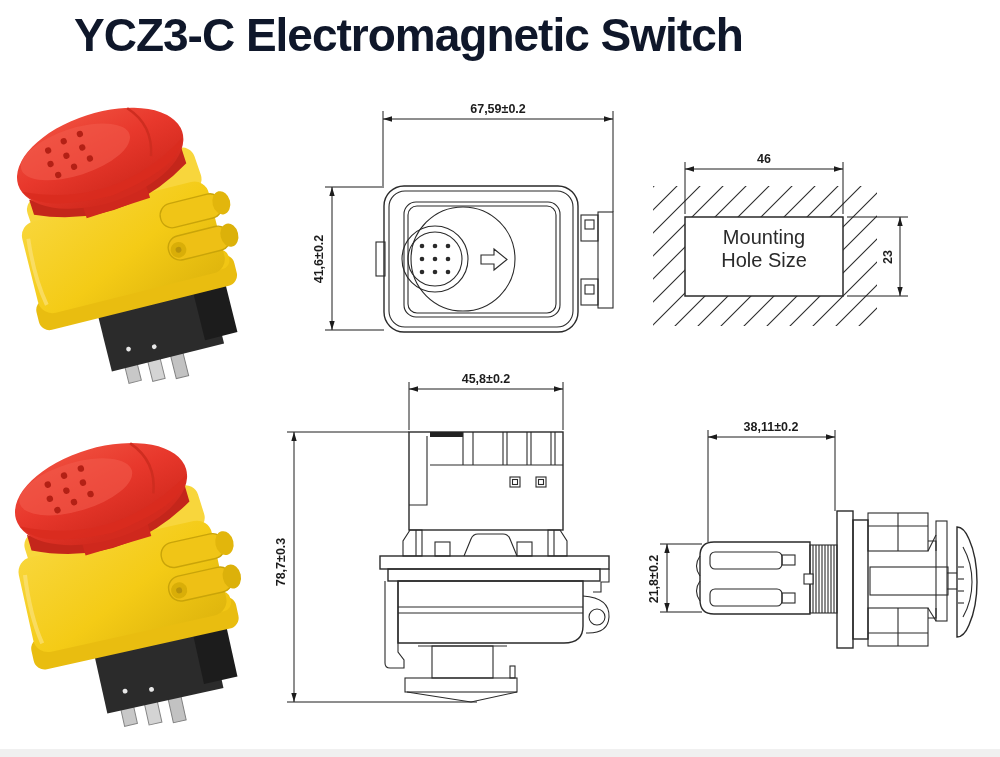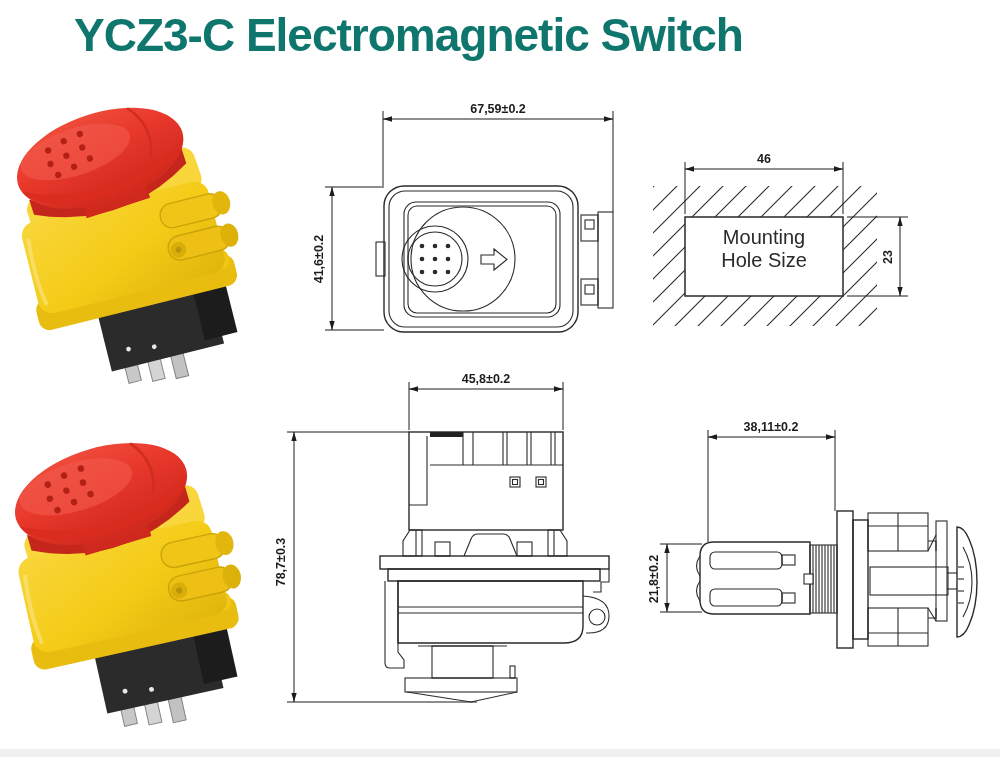--- a/index.html
+++ b/index.html
@@ -1,19 +1,19 @@
 <!DOCTYPE html>
 <html style="--line: #2a2a2a; --body-yellow: #f4cb16; --body-yellow-light: #f8d63a; --body-yellow-dark: #dfb50d; --cap-red: #e8382c; --cap-red-dark: #c4261b; --base-black: #2b2b2b; --terminal-gray: #c8c8c8; --background: #ffffff;"><head>
 <meta charset="utf-8">
 <style>
   html,body{margin:0;padding:0;background:#fff;}
   .page{position:relative;width:1000px;height:757px;background:#fff;overflow:hidden;
         font-family:"Liberation Sans",sans-serif;}
   .title{position:absolute;left:74px;top:8px;width:860px;
-         font-size:46px;font-weight:bold;letter-spacing:-1px;color:#0f766e;white-space:nowrap;}
+         font-size:46px;font-weight:bold;letter-spacing:-1px;color:#0f172a;white-space:nowrap;}
   .abs{position:absolute;}
   svg text{font-family:"Liberation Sans",sans-serif;}
   .dim{font-size:12.5px;font-weight:bold;fill:#1c1c1c;}
   .note{font-size:20px;fill:#2a2a2a;}
   .ln{stroke:#2a2a2a;fill:none;stroke-width:1.4;}
   .ln2{stroke:#2a2a2a;fill:none;stroke-width:1.1;}
   .dln{stroke:#1c1c1c;fill:none;stroke-width:1;}
   .arr{fill:#1c1c1c;stroke:none;}
   .whitefill{fill:#fff;}
   .bottom-strip{position:absolute;left:0;bottom:0;width:1000px;height:8px;background:#f0f0f0;}

